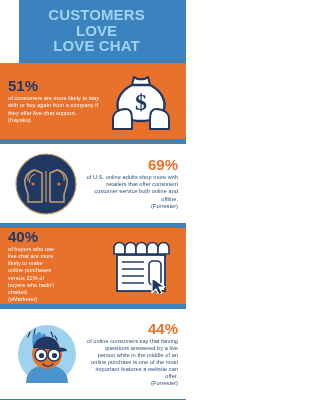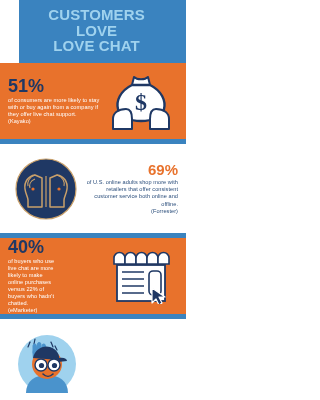--- a/index.html
+++ b/index.html
@@ -67,21 +67,21 @@
   }
 
   .stat-text {
     box-sizing: border-box;
   }
   .pct {
     font-weight: bold;
     margin: 0 0 2px 0;
     line-height: 1;
   }
-  .pct-navy   { color: #1f3864; font-size: 18px; }
+  .pct-navy   { color: #1f3864; font-size: 15px; }
   .pct-orange { color: #e8722c; font-size: 15px; }
   .body-text {
     font-size: 5.6px;
     line-height: 7.1px;
     margin: 0;
     letter-spacing: 0.05px;
   }
   .body-white { color: #ffffff; }
   .body-navy  { color: #2c4f7c; }
 
@@ -91,21 +91,21 @@
     justify-content: center;
     flex: none;
   }
 
   
   .s1 { height: 76px; padding: 0 8px; }
   .s1 .stat-text { width: 96px; }
   .s1 .icon-wrap { width: 74px; }
 
   
-  .s2 { height: 89px; padding: 0 8px; }
+  .s2 { height: 79px; padding: 0 8px; }
   .s2 .icon-wrap { width: 76px; }
   .s2 .stat-text { width: 96px; text-align: right; }
 
   
   .s3 { height: 76px; padding: 0 8px; gap: 45px; }
   .s3 .stat-text { width: 98px; }
   .s3 .icon-wrap { width: 74px; }
 
   
   .s4 { height: 90px; padding: 0 8px; }
@@ -240,17 +240,22 @@
         <path d="M45 27 C50 26 53 28 53 30 L44 31 Z" fill="#1f3864"></path>
 
         <circle cx="27" cy="34" r="6" fill="#ffffff" stroke="#1f3864" stroke-width="1.4"></circle>
         <circle cx="40" cy="34" r="6" fill="#ffffff" stroke="#1f3864" stroke-width="1.4"></circle>
         <circle cx="27.5" cy="34.5" r="2.6" fill="#1f3864"></circle>
         <circle cx="40.5" cy="34.5" r="2.6" fill="#1f3864"></circle>
 
         <path d="M29 43 C32 46 36 46 39 43" fill="none" stroke="#1f3864" stroke-width="1.6" stroke-linecap="round"></path>
       </svg>
     </div>
+    <div class="stat-text">
+      <div class="pct pct-orange">44%</div>
+      <p class="body-text body-navy">of online consumers say that having questions answered by a live person while in the middle of an online purchase is one of the most important features a website can offer.</p>
+      <p class="body-text body-navy">(Forrester)</p>
+    </div>
   </div>
 
   <div class="divider-thin"></div>
 
 </div>
 
 </body></html>

